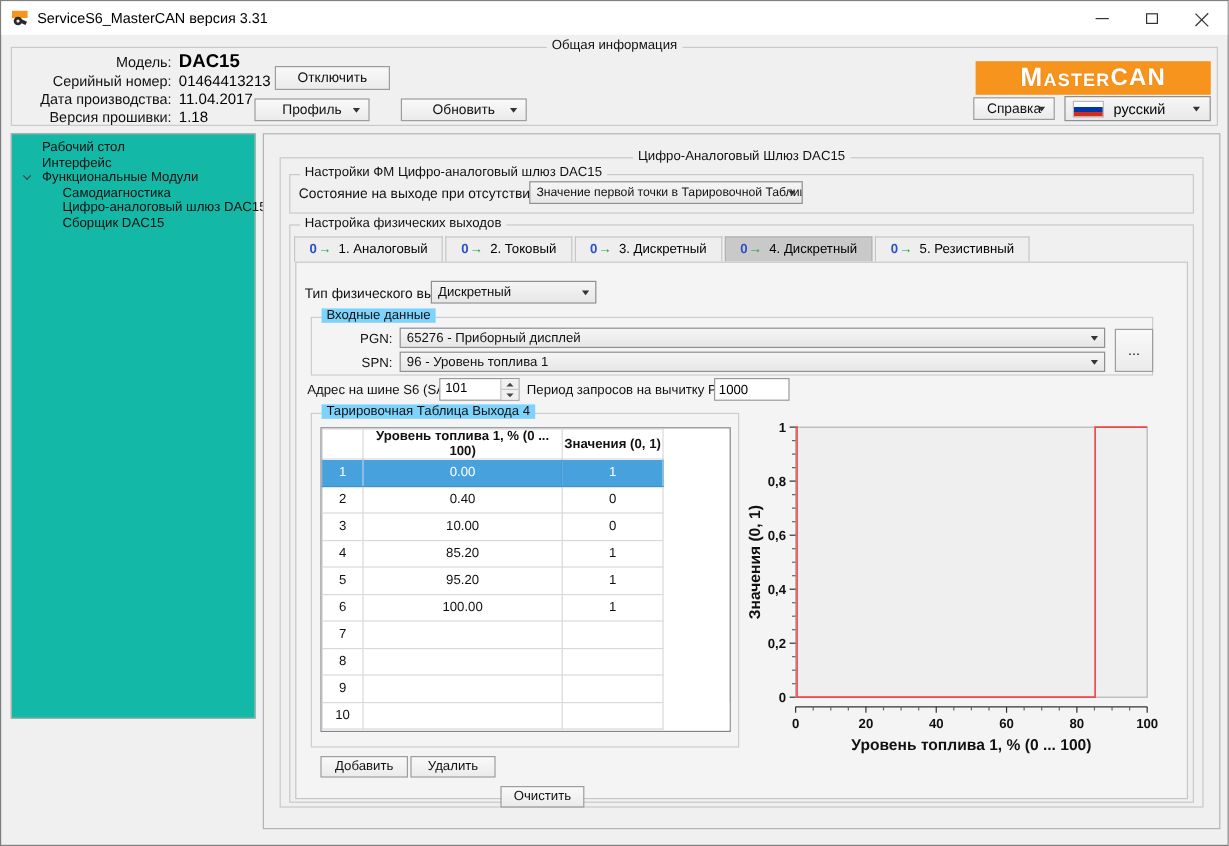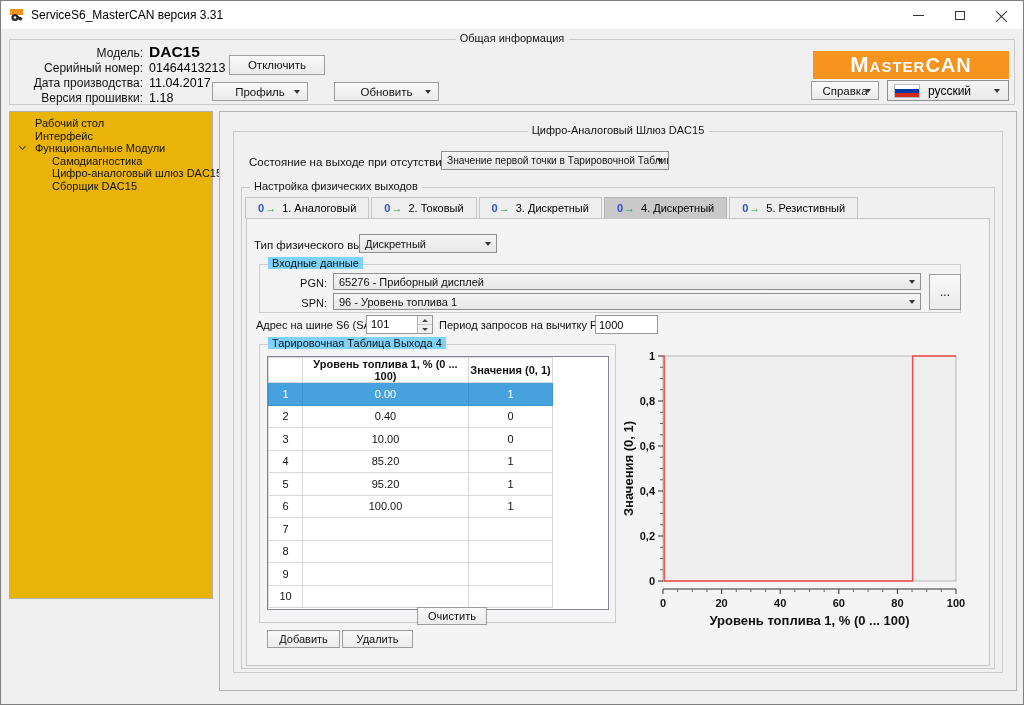--- a/index.html
+++ b/index.html
@@ -43,39 +43,39 @@
   .caret { width:0; height:0; border-left:3.5px solid transparent;
            border-right:3.5px solid transparent; border-top:4px solid #333; }
   .btn .caret { position:absolute; right:7px; top:50%; margin-top:-2px; }
 
   .btn-disconnect { left:228px; top:54px; width:96px; height:20px; }
   .btn-profile { left:211px; top:81px; width:96px; height:19px; }
   .btn-update { left:333px; top:81px; width:105px; height:19px; }
   .btn-help { left:810px; top:80px; width:68px; height:19px; }
   .btn-add { left:266px; top:629px; width:73px; height:18px; font-size:11px; }
   .btn-del { left:341px; top:629px; width:71px; height:18px; font-size:11px; }
-  .btn-clear { left:416px; top:606px; width:70px; height:18px; font-size:11px; }
+  .btn-clear { left:416px; top:654px; width:70px; height:18px; font-size:11px; }
   .btn-more { left:928px; top:273px; width:32px; height:36px; font-size:12px; }
 
   .logo { position:absolute; left:812px; top:50px; width:196px; height:28px; background:#f7941e;
           display:flex; align-items:center; justify-content:center; color:#fff;
           text-shadow:0 0 1px #e07c00; }
   .logo .p1 { font-variant:small-caps; font-weight:bold; font-size:22px; letter-spacing:1px; }
   .logo .p2 { font-weight:bold; font-size:20px; letter-spacing:1px;text-align:center; }
 
   .lang-combo { position:absolute; left:886px; top:79px; width:122px; height:21px;
                 background:linear-gradient(#f6f6f6,#e9e9e9); border:1px solid #8f8f8f;
                 display:flex; align-items:center; padding:0 8px 0 6px; }
   .flag { width:26px; height:14px; flex:none; border:1px solid #bbb;
           background:linear-gradient(#ffffff 0 33%, #0039a6 33% 66%, #d52b1e 66% 100%); }
   .lang-text { font-size:12px; margin-left:8px; flex:1; }
 
   
   .sidebar { position:absolute; left:8px; top:110px; width:204px; height:488px;
-             background:#eab308; border:1px solid #b0b0b0; padding-top:5px; }
+             background:#14b8a6; border:1px solid #b0b0b0; padding-top:5px; }
   .titem { position:relative; height:12.5px; line-height:12.5px; font-size:11px;
            color:#111; padding-left:25px; white-space:nowrap; }
   .titem.lvl2 { padding-left:42px; }
   .chev { position:absolute; left:10px; top:2px; width:5px; height:5px;
           border-right:1.5px solid #444; border-bottom:1.5px solid #444; transform:rotate(45deg); }
 
   
   .right-panel { position:absolute; left:218px; top:110px; width:798px; height:580px;
                  background:#f0f0f0; border:1px solid #b3b3b3; }
   .main-gbox { left:232px; top:130px; width:770px; height:542px; }
@@ -221,20 +221,23 @@
       <div class="titem lvl2"><span>Цифро-аналоговый шлюз DAC15</span></div>
       <div class="titem lvl2"><span>Сборщик DAC15</span></div>
     </div>
 
   <div class="right-panel"></div>
 
   <div class="gbox main-gbox">
     <span class="gtitle center">Цифро-Аналоговый Шлюз DAC15</span>
   </div>
 
+  <div class="gbox settings-gbox">
+    <span class="gtitle">Настройки ФМ Цифро-аналоговый шлюз DAC15</span>
+  </div>
   <span class="flabel" style="left:248px; top:155px; font-size:11.5px;">Состояние на выходе при отсутствии данных:</span>
   <div class="combo combo-state">
     <span>Значение первой точки в Тарировочной Таблице</span>
     <span class="caret"></span>
   </div>
 
   <div class="gbox outputs-gbox">
     <span class="gtitle">Настройка физических выходов</span>
   </div>
 

